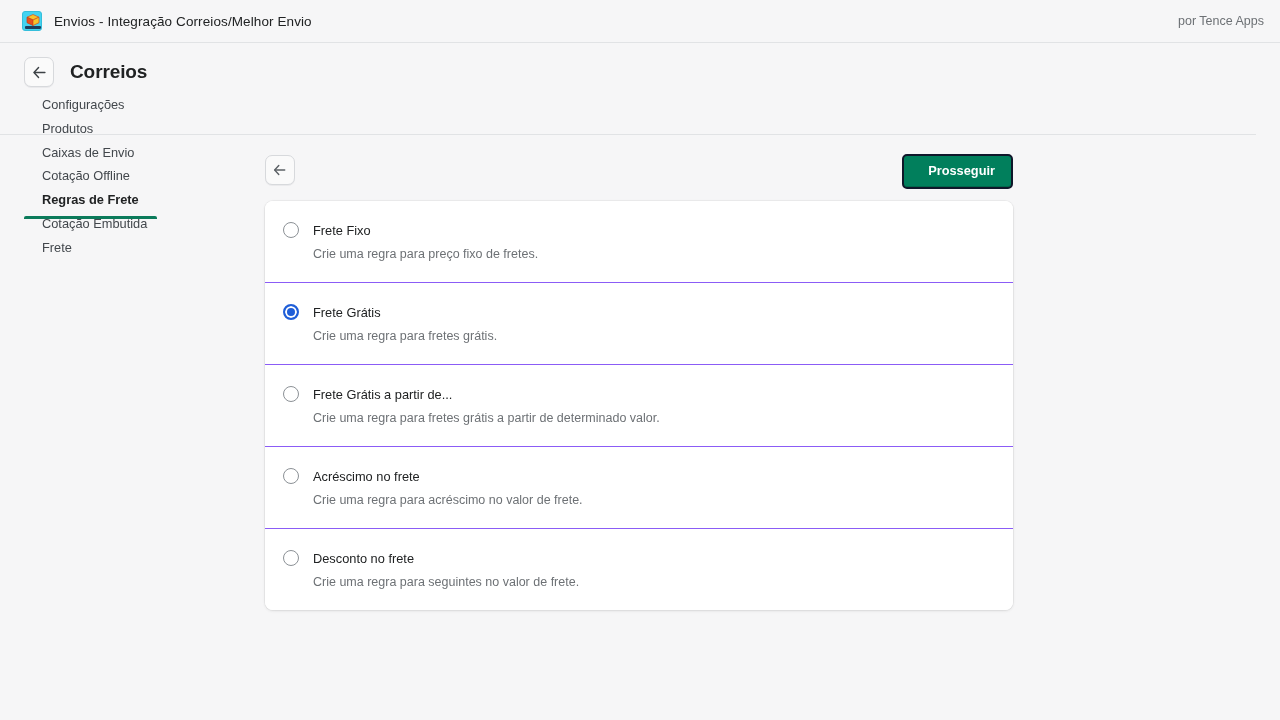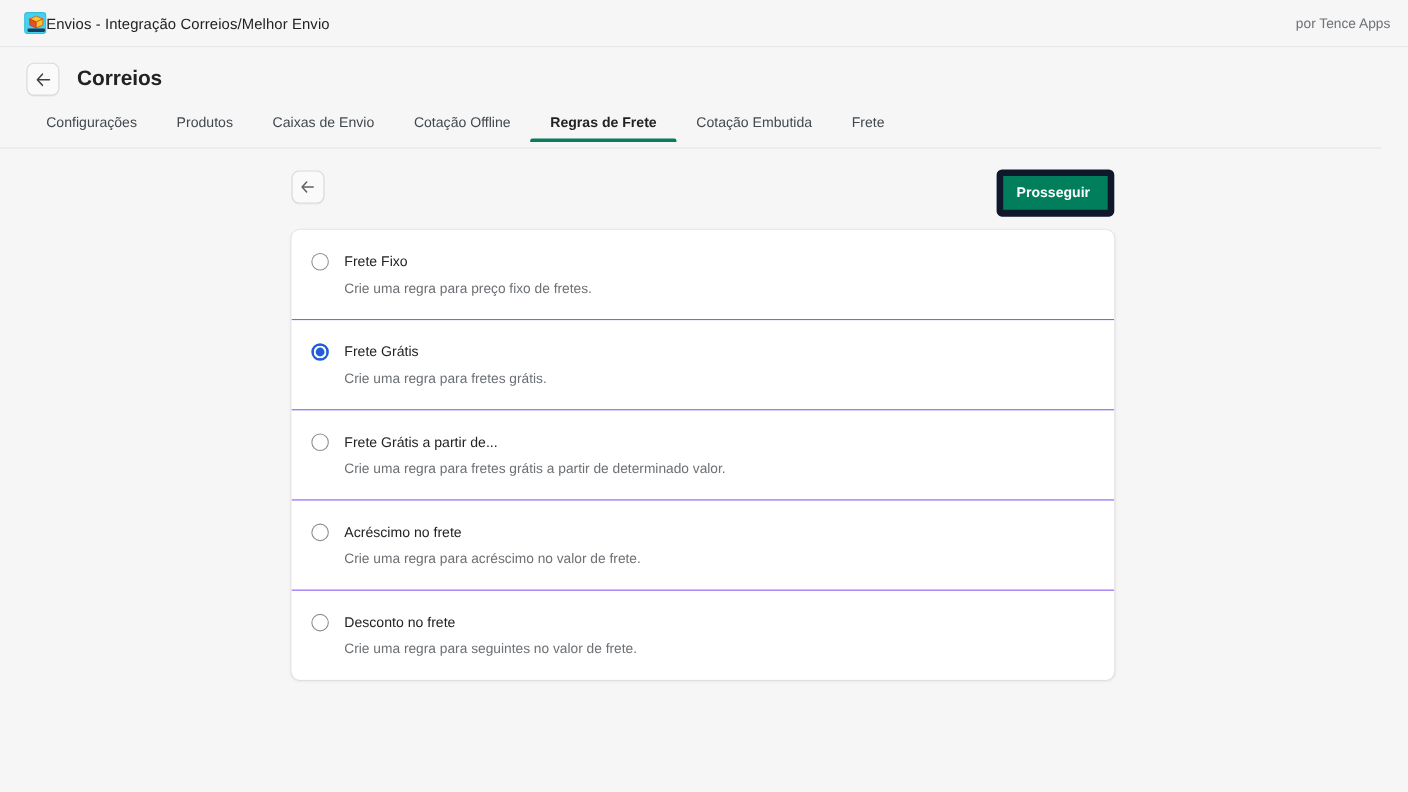--- a/index.html
+++ b/index.html
@@ -23,21 +23,21 @@
     height: 43px;
     background: #f6f6f7;
     border-bottom: 1px solid #e1e3e5;
     display: flex;
     align-items: center;
     padding: 0 16px 0 22px;
   }
   .topbar-left {
     display: flex;
     align-items: center;
-    gap: 0;
+    gap: 12px;
   }
   .app-icon {
     width: 20px;
     height: 20px;
     border-radius: 3px;
     background: #43d3f0;
     position: relative;
     overflow: hidden;
     flex: none;
     border: 1px solid #35bedb;
@@ -96,26 +96,27 @@
   .page-title {
     font-size: 19px;
     font-weight: bold;
     color: #202223;
     letter-spacing: -0.1px;
   }
 
   
   .tabs {
     display: flex;
-    align-items: center;
+    align-items: flex-start;
     gap: 0;
     padding-left: 24px;
     margin-right: 24px;
     border-bottom: 1px solid #e1e3e5;
     height: 36px;
+    flex-direction: column;
   }
   .tab {
     font-size: 12.8px;
     color: #42474c;
     padding: 0 18px 11px 18px;
     cursor: pointer;
     position: relative;
     white-space: nowrap;
     line-height: 1;
   }
@@ -166,25 +167,25 @@
     margin-top: 7px;
     line-height: 16px;
   }
   .panel-head .primary-btn {
     margin-left: auto;
     margin-top: 1px;
   }
   .primary-btn {
     background: #017f5c;
     color: #ffffff;
-    border: 6px solid #0f172a;
+    border: 2px solid #0f172a;
     border-radius: 5px;
     font-size: 12.8px;
     font-weight: bold;
-    padding: 8px 16px 9px 12px;
+    padding: 8px 16px 9px 24px;
     cursor: pointer;
     font-family: inherit;
     box-shadow: inset 0 -1px 0 rgba(0,0,0,0.18);
     line-height: 1.1;
   }
 
   
   .card {
     background: #ffffff;
     border-radius: 8px;

